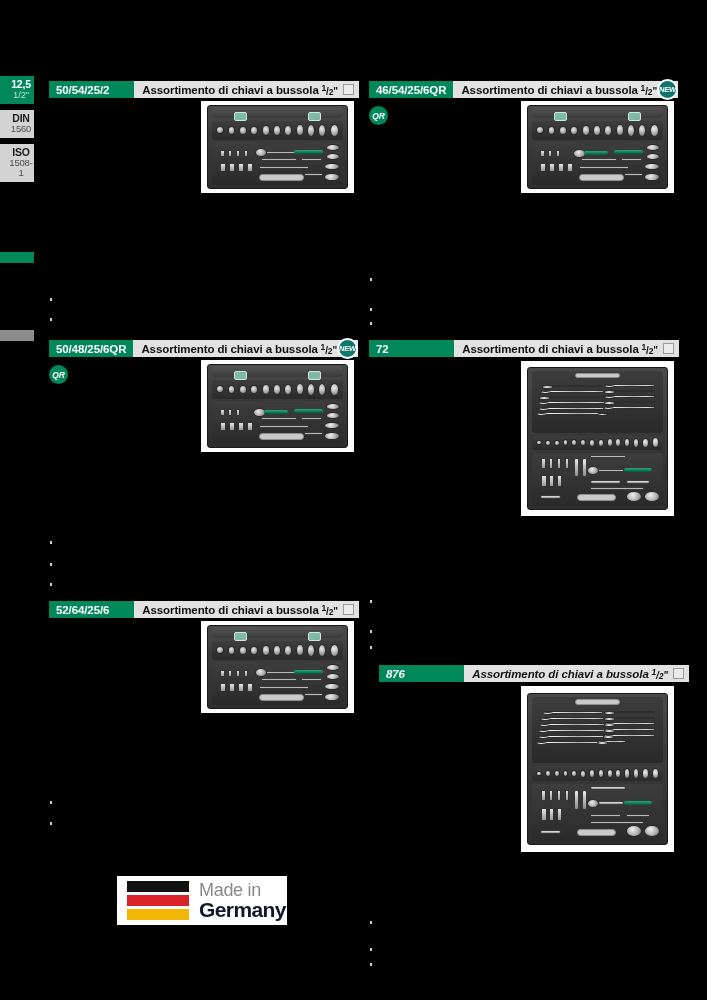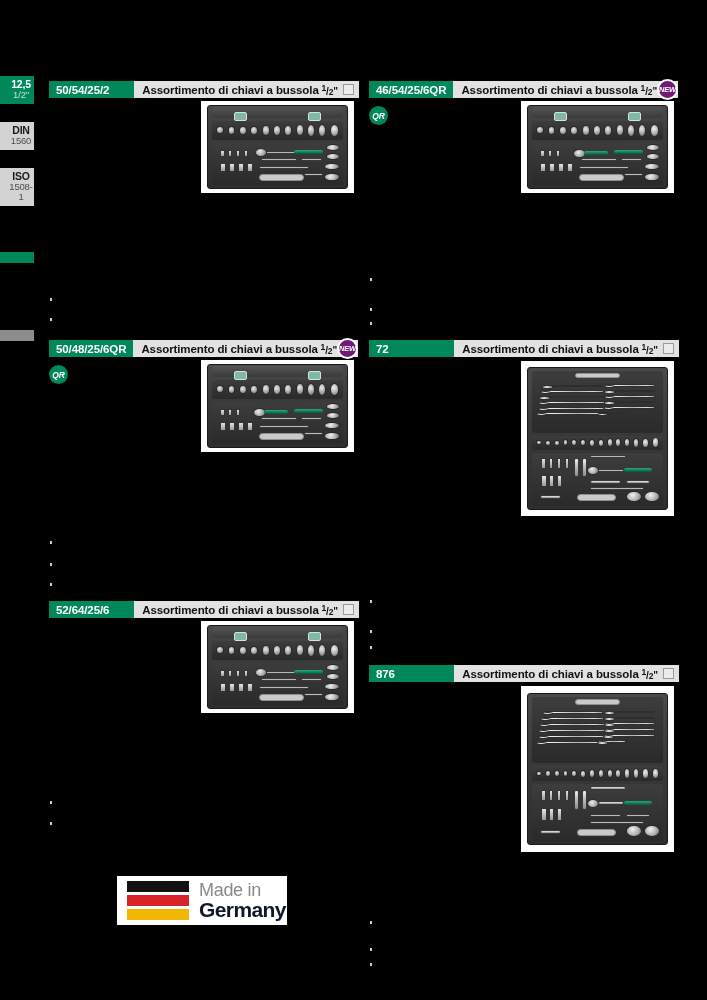--- a/index.html
+++ b/index.html
@@ -7,21 +7,21 @@
     width: 707px; height: 1000px;
     background: #000000;
     font-family: "Liberation Sans", sans-serif;
     overflow: hidden;
   }
   .page { position: relative; width: 707px; height: 1000px; background: #000; }
 
   
   .side-badges { position: absolute; left: 0; top: 76px; width: 34px; }
   .side-badge {
-    width: 34px; margin-bottom: 18px;
+    width: 34px; margin-bottom: 6px;
     text-align: center;
     padding: 3px 0 4px 8px;
     line-height: 1.05;
   }
   .side-badge.green { background: #00875a; }
   .side-badge.grey  { background: #d3d3d3; }
   .side-badge .b-top {
     font-size: 10.5px; font-weight: bold; display: block; letter-spacing: -0.2px;
   }
   .side-badge .b-bot {
@@ -60,21 +60,21 @@
   .ptitle .frac { font-size: 10px; }
   .ptitle .frac sup { font-size: 8.5px; vertical-align: 0.45em; }
   .ptitle .frac sub { font-size: 8.5px; vertical-align: 0; }
   .sq-icon {
     display: inline-block; width: 11px; height: 11px;
     border: 1px solid #9a9a9a; background: #ebebeb;
     margin-left: 5px; flex: 0 0 auto;
   }
   .new-badge {
     position: absolute; width: 21px; height: 21px; border-radius: 50%;
-    background: #701a75; border: 2px solid #ffffff;
+    background: #0f766e; border: 2px solid #ffffff;
     color: #ffffff; font-size: 7.5px; font-weight: bold; font-style: italic;
     display: flex; align-items: center; justify-content: center;
     letter-spacing: -0.2px;
   }
   .qr-badge {
     position: absolute; width: 19px; height: 19px; border-radius: 50%;
     background: #00875a;
     color: #ffffff; font-size: 8.5px; font-weight: bold; font-style: italic;
     display: flex; align-items: center; justify-content: center;
     letter-spacing: -0.2px;
@@ -471,21 +471,21 @@
         <div class="handle-slot" style="left:36%; top:74%; height:17%;"></div>
         <div class="bar-tool" style="left:70%; top:72%; width:15%; height:7%;"></div>
         <div class="sock big" style="position:absolute; right:2%; top:4%; width:11%; height:16%;"></div>
         <div class="sock big" style="position:absolute; right:2%; top:26%; width:11%; height:16%;"></div>
         <div class="sock big" style="position:absolute; right:2%; top:48%; width:12%; height:18%;"></div>
         <div class="sock big" style="position:absolute; right:2%; top:72%; width:12%; height:18%;"></div>
       </div>
     </div>
   </div>
 
-  <div class="product" style="left:369px; top:665px; width:310px;">
+  <div class="product" style="left:379px; top:665px; width:310px;font-style:italic;">
     <div class="phead">
       <div class="pcode" style="width:88px;">876</div>
       <div class="ptitle">
         <span>Assortimento di chiavi a bussola</span>
         <span class="frac">&nbsp;<sup>1</sup>/<sub>2</sub><span>"</span></span>
         <span class="sq-icon"></span>
       </div>
     </div>
   </div>
   <div class="photo" style="left:521px; top:686px; width:153px; height:166px;">

